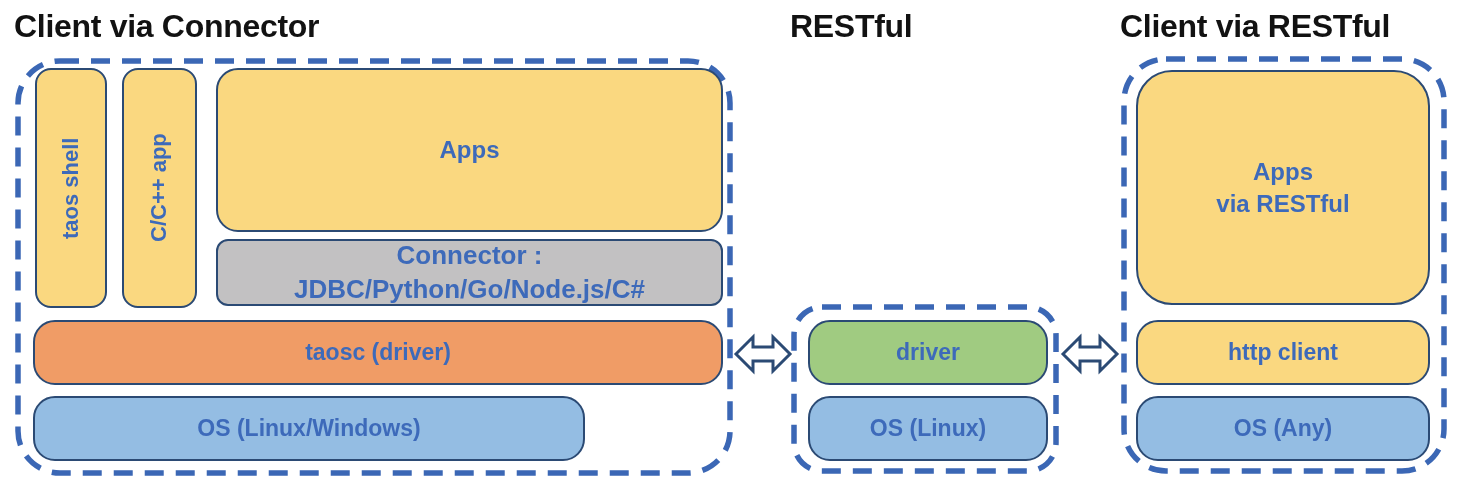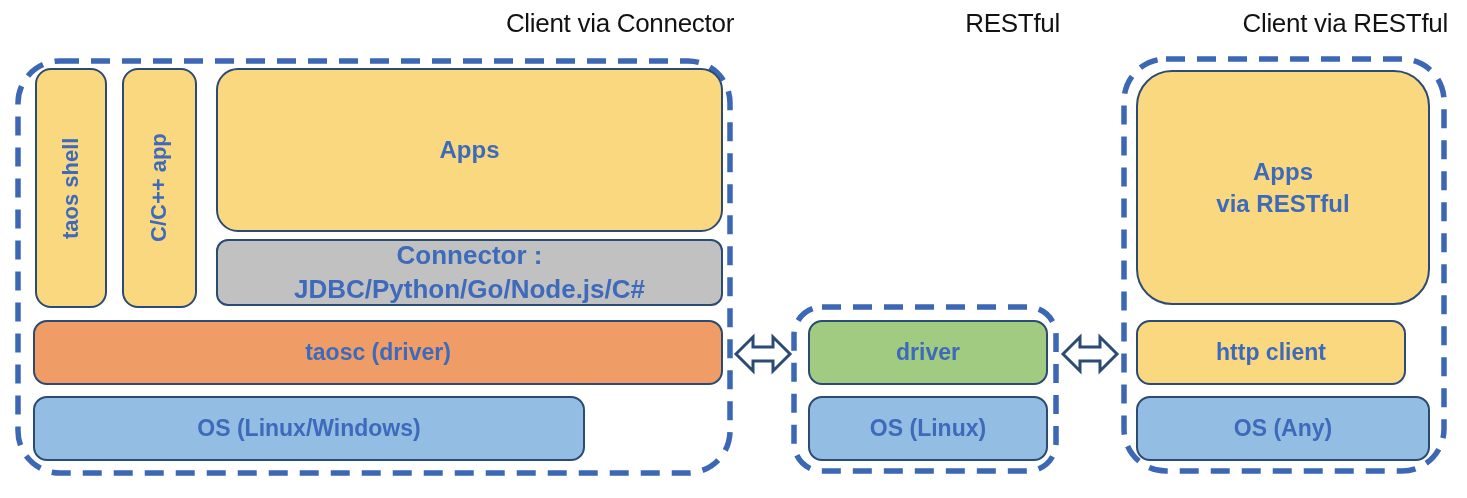--- a/index.html
+++ b/index.html
@@ -6,23 +6,23 @@
   .canvas {
     position: relative;
     width: 1467px;
     height: 498px;
     background: #ffffff;
     overflow: hidden;
     font-family: "Liberation Sans", sans-serif;
   }
   .section-title {
     position: absolute;
-    text-align: right;
-    font-size: 26px;
-    font-weight: 400;
+    text-align: left;
+    font-size: 32px;
+    font-weight: 700;
     color: var(--title, #121212);
     letter-spacing: -0.3px;
   }
   .dash-svg { position: absolute; }
   .box {
     position: absolute;
     box-sizing: border-box;
     border: 2.5px solid var(--border, #2B4A74);
     display: flex;
     align-items: center;
@@ -38,21 +38,21 @@
   .blue   { background: var(--blue_fill, #94BDE3); }
   .green  { background: var(--green, #A0CB81); }
   .gray   { background: var(--gray, #C2C1C2); }
   .vert {
     writing-mode: vertical-rl;
     transform: rotate(180deg);
     font-size: 22px;
     border-radius: 16px;
   }
   .r12 { border-radius: 12px; }
-  .r14 { border-radius: 14px; }
+  .r14 { border-radius: 22px; }
   .r22 { border-radius: 22px; }
   .r36 { border-radius: 36px; }
   .fs21 { font-size: 26px; }
   .fs23 { font-size: 23px; }
   .fs24 { font-size: 24px; }
   .arrow-svg { position: absolute; }
 </style>
 </head>
 <body>
 
@@ -94,17 +94,17 @@
     <polygon points="3,22 20,5 20,15 40,15 40,5 57,22 40,39 40,29 20,29 20,39" fill="#ffffff" stroke="var(--border, #2B4A74)" stroke-width="3" stroke-linejoin="miter"></polygon>
   </svg>
 
   <svg class="dash-svg" style="left:1120px; top:55px;" width="328" height="420">
     <rect x="4" y="4" width="320" height="412" rx="42" fill="none" stroke="var(--dash_blue, #3B67B5)" stroke-width="5.5" stroke-dasharray="19 12"></rect>
   </svg>
 
   <div class="box yellow r36 fs24" style="left:1136px; top:70px; width:294px; height:235px;">Apps
 via RESTful</div>
 
-  <div class="box yellow r14 fs23" style="left:1136px; top:320px; width:270px; height:65px;">http client</div>
+  <div class="box yellow r14 fs23" style="left:1136px; top:320px; width:294px; height:65px;">http client</div>
 
   <div class="box blue r14 fs23" style="left:1136px; top:396px; width:294px; height:65px;">OS (Any)</div>
 
 </div>
 
 </body></html>

